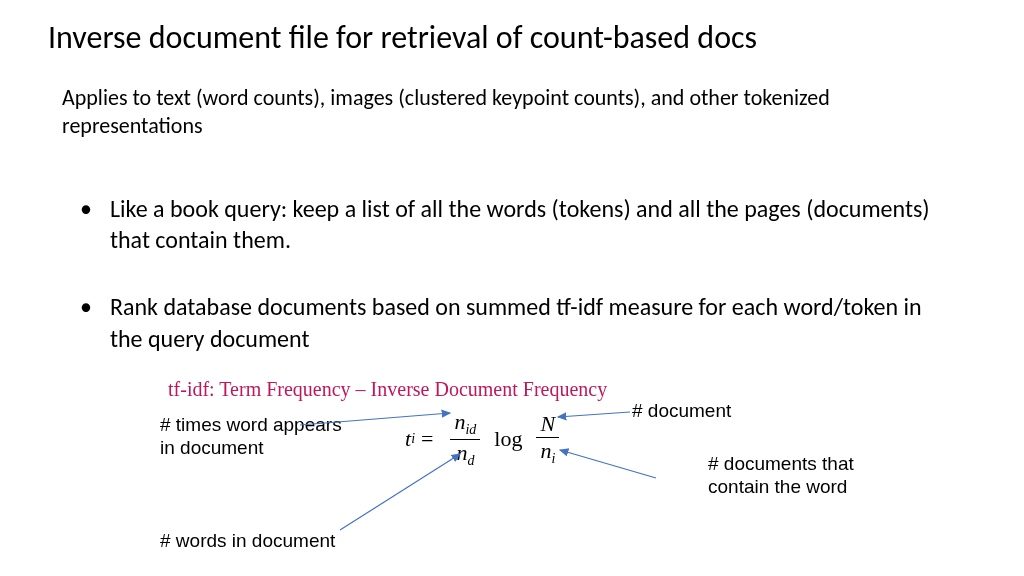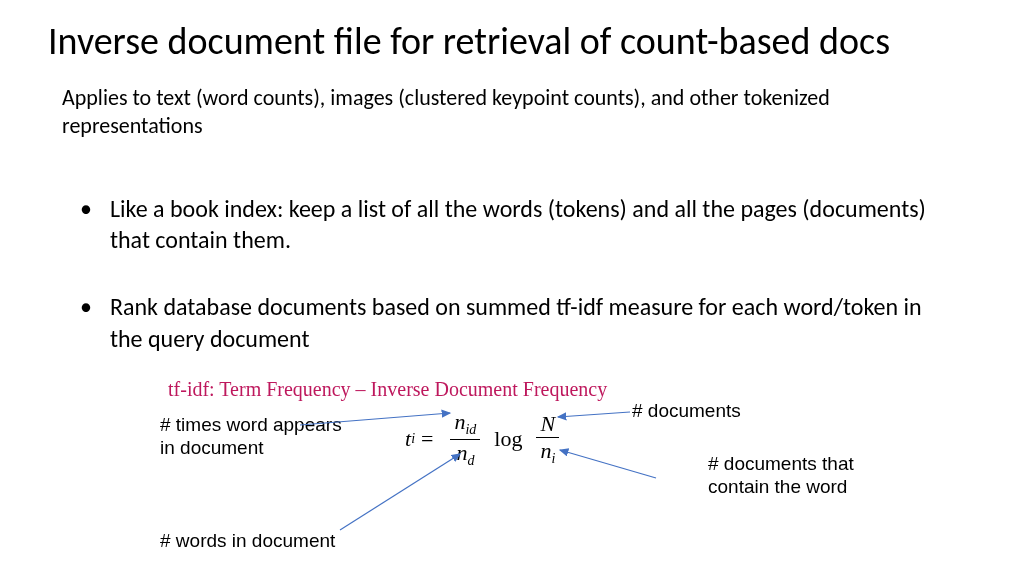--- a/index.html
+++ b/index.html
@@ -9,21 +9,21 @@
     background: #ffffff;
     font-family: "Calibri", "Segoe UI", Arial, sans-serif;
     color: #000000;
     position: relative;
     overflow: hidden;
   }
   .title {
     position: absolute;
     top: 18px;
     left: 48px;
-    font-size: 38px;
+    font-size: 32px;
     font-weight: 400;
     color: #000;
   }
   .subtitle {
     position: absolute;
     top: 84px;
     left: 62px;
     width: 880px;
     font-size: 22px;
     line-height: 1.25;
@@ -112,33 +112,33 @@
 </head>
 <body>
 
 <div class="title">Inverse document file for retrieval of count-based docs</div>
 
 <div class="subtitle">Applies to text (word counts), images (clustered keypoint counts), and other tokenized representations</div>
 
 <div class="bullet-list">
   <div class="bullet-item">
     <div class="bullet-dot">•</div>
-    <div class="bullet-text">Like a book index: keep a list of all the words (tokens) and all the pages (documents) that contain them.</div>
+    <div class="bullet-text">Like a book query: keep a list of all the words (tokens) and all the pages (documents) that contain them.</div>
   </div>
   <div class="bullet-item">
     <div class="bullet-dot">•</div>
     <div class="bullet-text">Rank database documents based on summed tf-idf measure for each word/token in the query document</div>
   </div>
 </div>
 
 <div class="tfidf-label">tf-idf: Term Frequency – Inverse Document Frequency</div>
 
 <div class="annot annot-left-top"># times word appears in document</div>
 <div class="annot annot-left-bottom"># words in document</div>
-<div class="annot annot-right-top">#  documents</div>
+<div class="annot annot-right-top">#  document</div>
 <div class="annot annot-right-bottom">#  documents that contain the word</div>
 
 <div class="formula">
   <span>t</span>
     <span class="sub">i</span>
   <span style="font-style:normal; padding:0 6px;">=</span>
   <span class="frac">
     <span class="num"><span>n</span><span class="sub">id</span></span>
     <span class="line"></span>
     <span class="den"><span>n</span><span class="sub">d</span></span>

